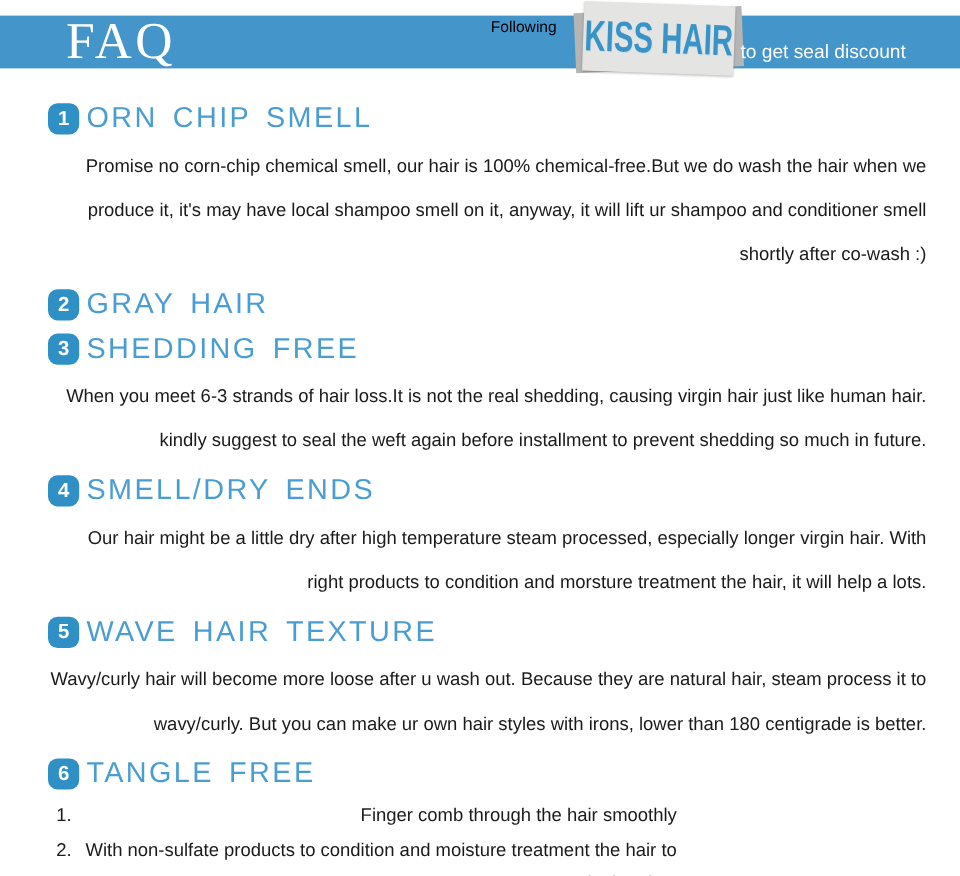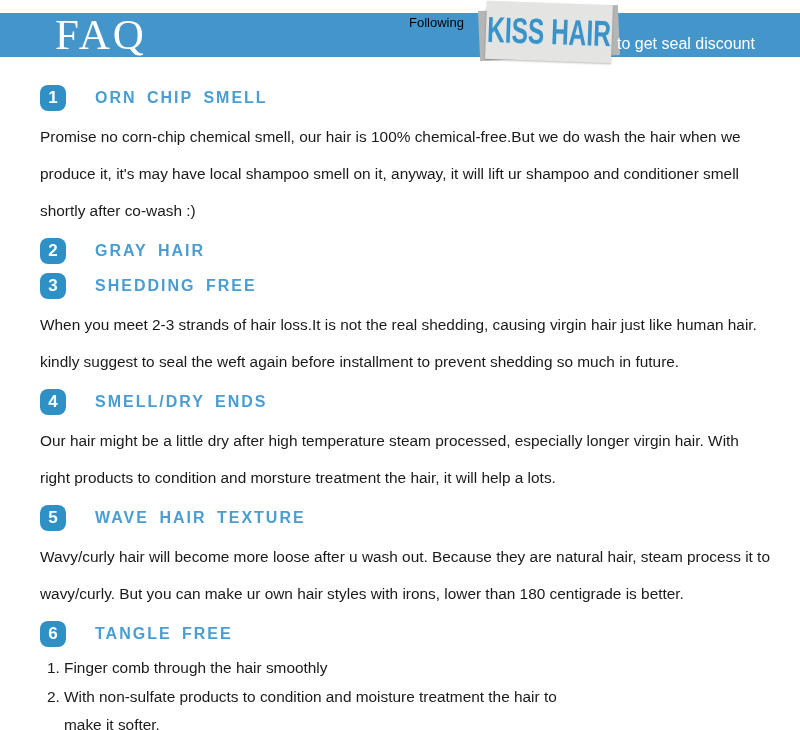--- a/index.html
+++ b/index.html
@@ -7,20 +7,21 @@
     padding: 0;
     background: #ffffff;
     font-family: "Liberation Sans", sans-serif;
   }
   .page {
     position: relative;
     width: 800px;
     height: 730px;
     background: #ffffff;
     overflow: hidden;
+    text-align: right;
   }
 
   
   .header {
     position: relative;
     height: 85px;
   }
   .header-bar {
     position: absolute;
     top: 13px;
@@ -110,23 +111,23 @@
     background: #2e90c5;
     color: #ffffff;
     font-size: 17px;
     font-weight: bold;
     display: flex;
     align-items: center;
     justify-content: center;
     flex: 0 0 auto;
   }
   .faq-title-text {
-    margin-left: 29px;
-    font-size: 16px;
-    font-weight: bold;
+    margin-left: 6px;
+    font-size: 24px;
+    font-weight: normal;
     color: #4a9dd2;
     letter-spacing: 2px;
     word-spacing: 4px;
     white-space: nowrap;
   }
   .body-text {
     margin: 0;
     font-size: 15.4px;
     line-height: 37px;
     color: #1a1a1a;
@@ -175,21 +176,21 @@
         <span class="badge">2</span>
         <span class="faq-title-text">GRAY HAIR</span>
       </div>
     </div>
 
     <div class="faq-item">
       <div class="faq-heading">
         <span class="badge">3</span>
         <span class="faq-title-text">SHEDDING FREE</span>
       </div>
-      <p class="body-text">When you meet 2-3 strands of hair loss.It is not the real shedding, causing virgin hair just like human hair. kindly suggest to seal the weft again before installment to prevent shedding so much in future.</p>
+      <p class="body-text">When you meet 6-3 strands of hair loss.It is not the real shedding, causing virgin hair just like human hair. kindly suggest to seal the weft again before installment to prevent shedding so much in future.</p>
     </div>
 
     <div class="faq-item">
       <div class="faq-heading">
         <span class="badge">4</span>
         <span class="faq-title-text">SMELL/DRY ENDS</span>
       </div>
       <p class="body-text">Our hair might be a little dry after high temperature steam processed, especially longer virgin hair. With right products to condition and morsture treatment the hair, it will help a lots.</p>
     </div>
 

